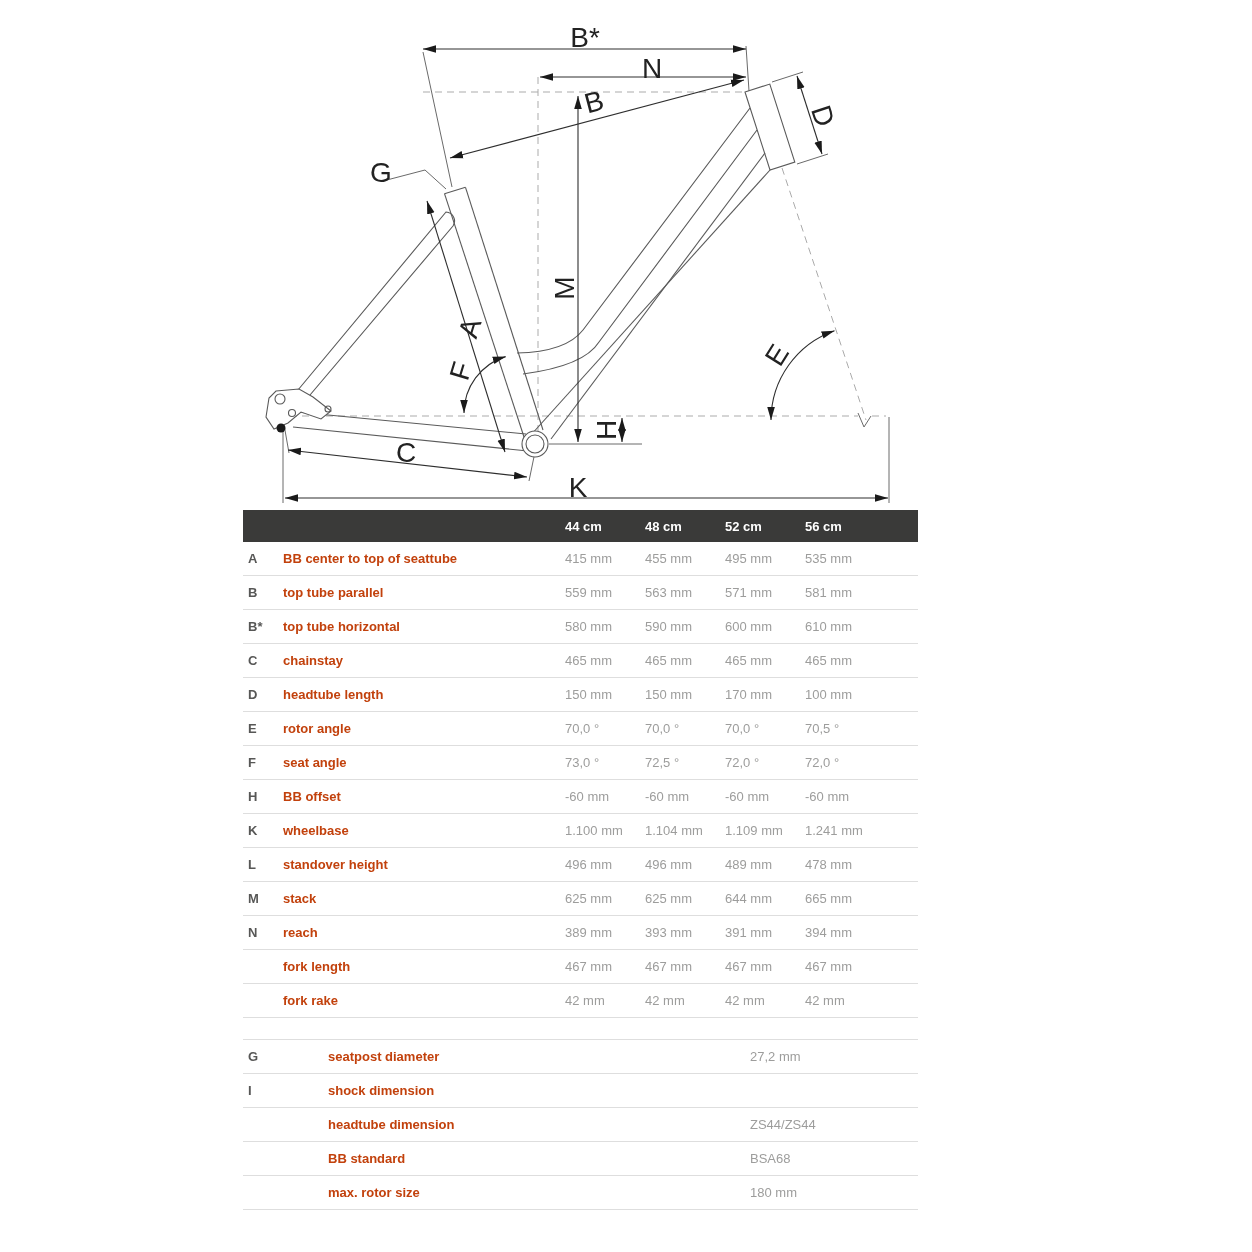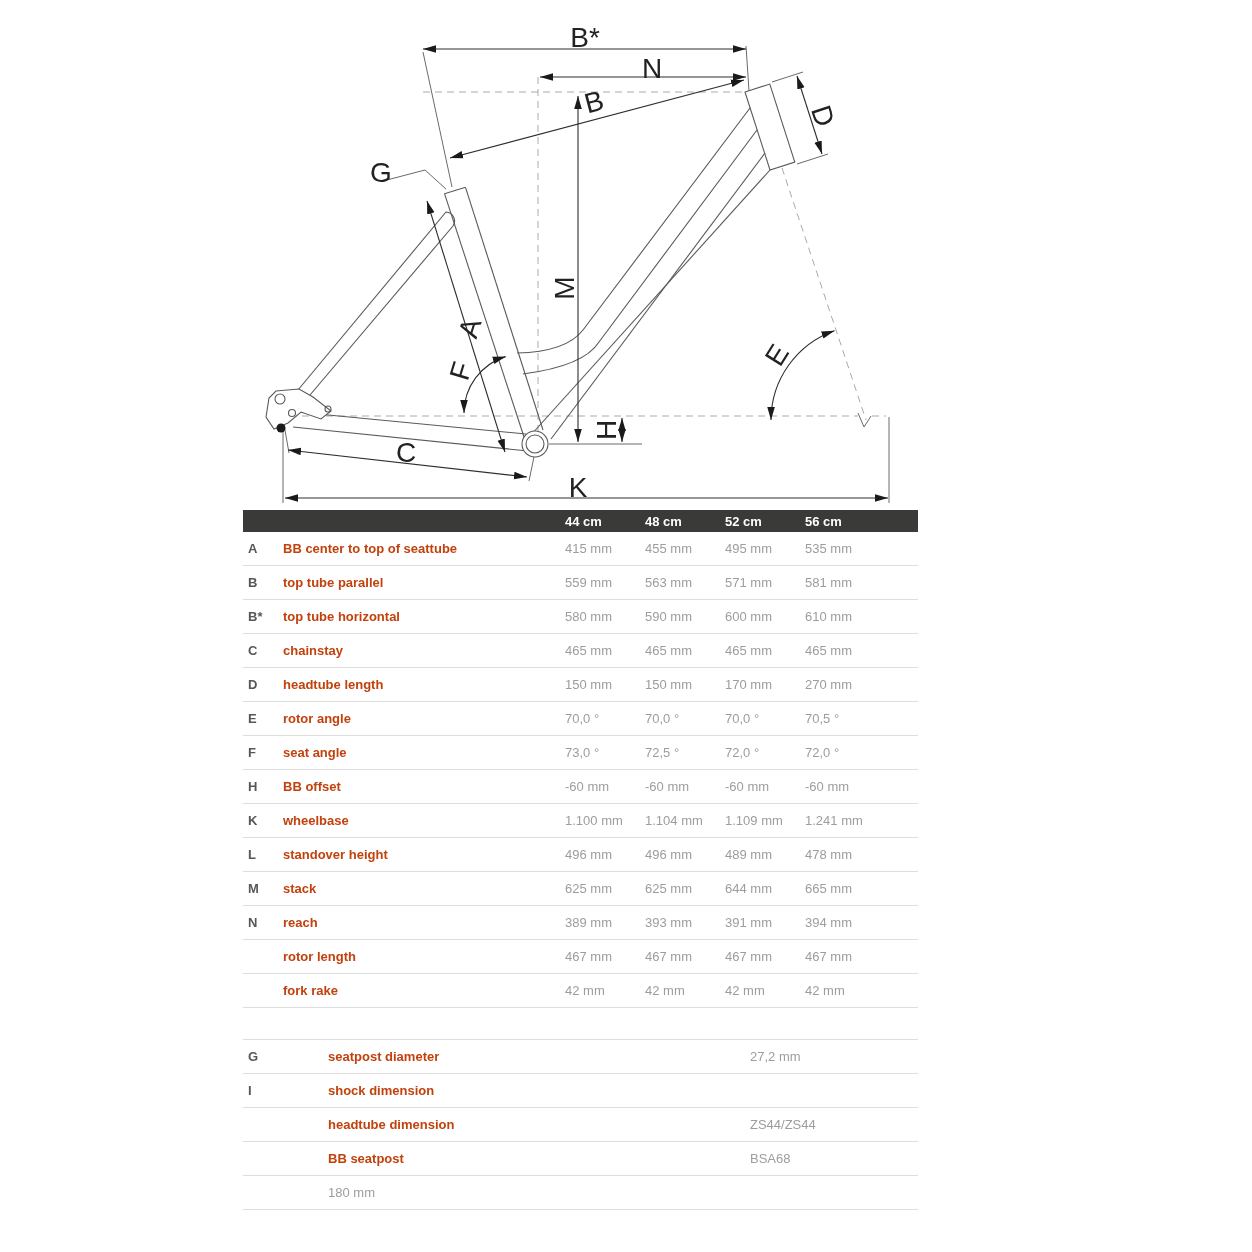--- a/index.html
+++ b/index.html
@@ -11,21 +11,21 @@
   .thin path{stroke:#6a6a6a;stroke-width:1;fill:none;}
   .frame path, .frame circle{stroke:#5a5a5a;stroke-width:1.1;fill:none;}
   .frame .filled{fill:#fff;}
   .frame .dot{fill:#1a1a1a;stroke:none;}
   .dim path{stroke:#2e2e2e;stroke-width:1.1;fill:none;}
   .lbl text{font-family:"Liberation Sans", sans-serif;font-size:28px;fill:#222;
             text-anchor:middle;}
   .lbl .rot{dominant-baseline:central;}
   
   .geo-table{position:absolute;left:243px;top:510px;width:675px;font-size:13px;}
-  .thead{height:22px;background:#3a3a39;display:grid;
+  .thead{height:32px;background:#3a3a39;display:grid;
          grid-template-columns:40px 282px 80px 80px 80px 113px;align-items:center;}
   .thead span{color:#ffffff;font-weight:bold;}
   .trow{height:33px;display:grid;grid-template-columns:40px 282px 80px 80px 80px 113px;
         align-items:center;border-bottom:1px solid #dedede;}
   .c-letter{padding-left:5px;color:#575756;font-weight:bold;}
   .c-label{color:#c2410c;font-weight:bold;}
   .c-val{color:#9d9d9c;}
   
   .spec-table{position:absolute;left:243px;top:1039px;width:675px;font-size:13px;
               border-top:1px solid #dedede;}
@@ -158,21 +158,21 @@
       <span class="c-val">465 mm</span>
       <span class="c-val">465 mm</span>
       <span class="c-val">465 mm</span>
     </div>
     <div class="trow">
       <span class="c-letter">D</span>
       <span class="c-label">headtube length</span>
       <span class="c-val">150 mm</span>
       <span class="c-val">150 mm</span>
       <span class="c-val">170 mm</span>
-      <span class="c-val">270 mm</span>
+      <span class="c-val">100 mm</span>
     </div>
     <div class="trow">
       <span class="c-letter">E</span>
       <span class="c-label">rotor angle</span>
       <span class="c-val">70,0 °</span>
       <span class="c-val">70,0 °</span>
       <span class="c-val">70,0 °</span>
       <span class="c-val">70,5 °</span>
     </div>
     <div class="trow">
@@ -218,21 +218,21 @@
     <div class="trow">
       <span class="c-letter">N</span>
       <span class="c-label">reach</span>
       <span class="c-val">389 mm</span>
       <span class="c-val">393 mm</span>
       <span class="c-val">391 mm</span>
       <span class="c-val">394 mm</span>
     </div>
     <div class="trow">
       <span class="c-letter"></span>
-      <span class="c-label">rotor length</span>
+      <span class="c-label">fork length</span>
       <span class="c-val">467 mm</span>
       <span class="c-val">467 mm</span>
       <span class="c-val">467 mm</span>
       <span class="c-val">467 mm</span>
     </div>
     <div class="trow">
       <span class="c-letter"></span>
       <span class="c-label">fork rake</span>
       <span class="c-val">42 mm</span>
       <span class="c-val">42 mm</span>
@@ -252,22 +252,23 @@
       <span class="c-label">shock dimension</span>
       <span class="c-val"></span>
     </div>
     <div class="srow">
       <span class="c-letter"></span>
       <span class="c-label">headtube dimension</span>
       <span class="c-val">ZS44/ZS44</span>
     </div>
     <div class="srow">
       <span class="c-letter"></span>
-      <span class="c-label">BB seatpost</span>
+      <span class="c-label">BB standard</span>
       <span class="c-val">BSA68</span>
     </div>
     <div class="srow">
       <span class="c-letter"></span>
+      <span class="c-label">max. rotor size</span>
       <span class="c-val">180 mm</span>
     </div>
   </div>
 
 </div>
 
 </body></html>

